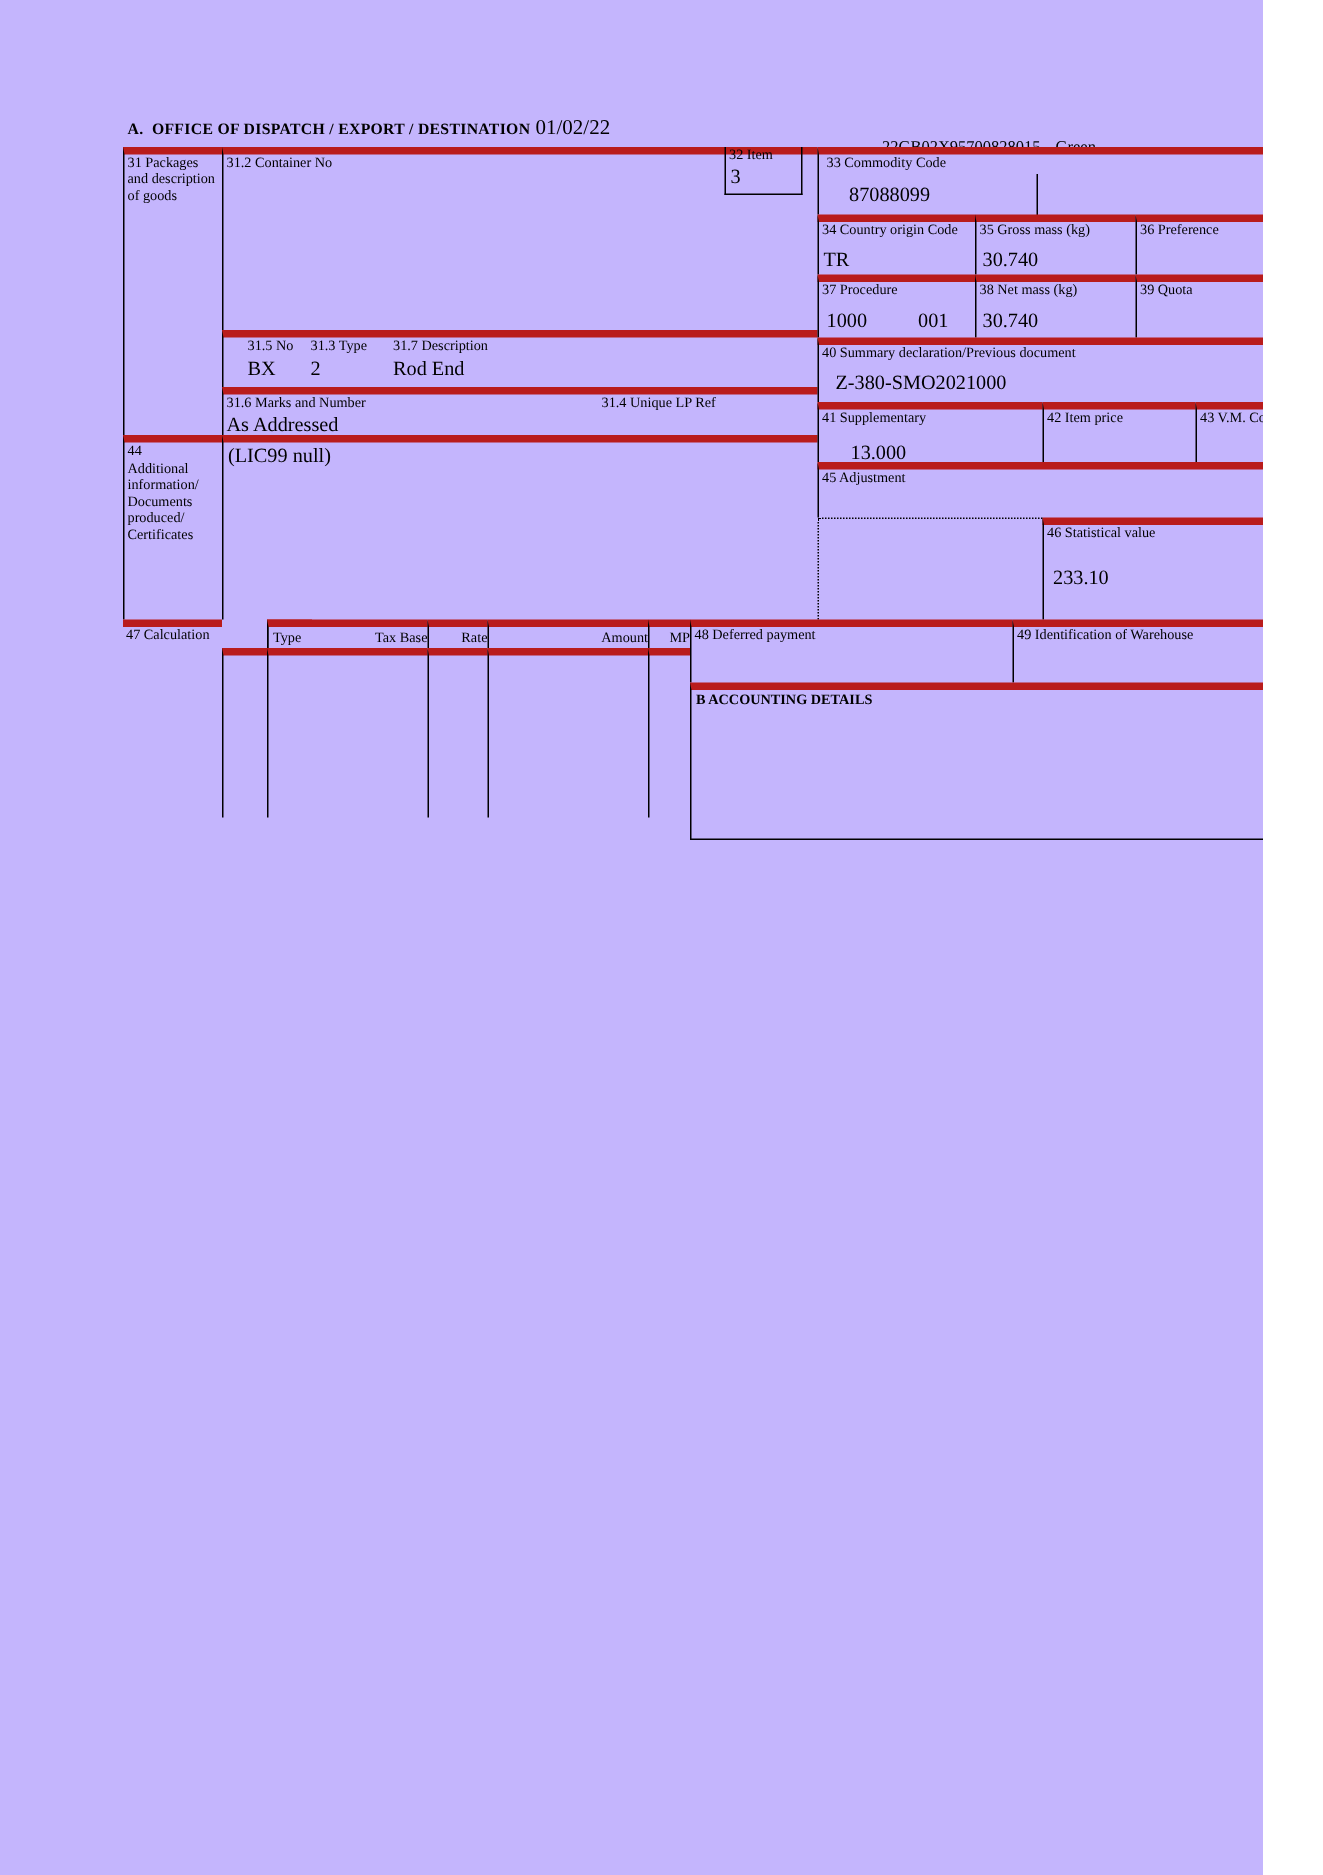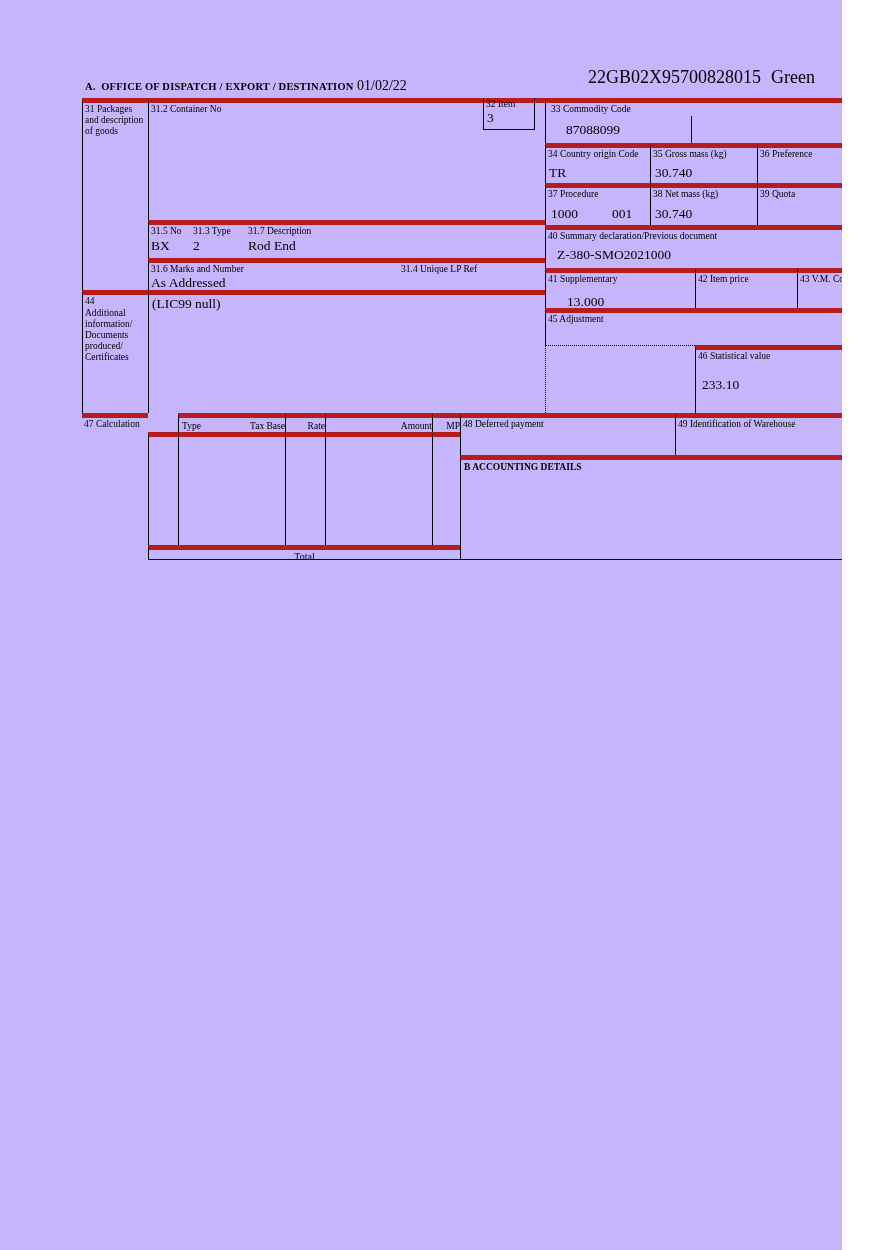--- a/index.html
+++ b/index.html
@@ -2,33 +2,33 @@
 <html><head>
 <meta charset="utf-8">
 <style>
   * { margin:0; padding:0; box-sizing:border-box; }
   html,body { background:#ffffff; }
   body { font-family:"Liberation Serif", serif; color:#000; }
   .page { position:relative; width:842px; height:1250px; background:#c4b5fd; overflow:hidden; }
 
   .hdr-office { position:absolute; left:85px; top:81px; font-size:10.5px; font-weight:bold; white-space:pre; letter-spacing:.2px; }
   .hdr-date { position:absolute; left:357px; top:78px; font-size:14px; }
-  .hdr-mrn  { position:absolute; left:588px; top:67px; font-size:18px; }
+  .hdr-mrn  { position:absolute; left:588px; top:92px; font-size:11px; }
   .hdr-mrn .routing { margin-left:10px; }
 
   .form { position:absolute; left:82px; top:98px; width:780px; height:462px; }
   .cell { position:absolute; border-top:5px solid #b91c1c; border-left:1px solid #000; }
   .cell.dotted { border-top:1px dotted #000; border-left:1px dotted #000; }
   .cell.no-top { border-top:none; }
   .cell.no-left { border-left:none; }
   .edge-right { position:absolute; left:779px; top:0; width:1px; height:462px; background:#000; }
 
   .lbl { font-size:9.5px; line-height:11px; padding:1px 2px; }
   .val { position:absolute; font-size:13.5px; line-height:15px; white-space:nowrap; }
-  .grp { position:absolute; top:1px; }
+  .grp { position:absolute; top:1px;margin-left:14px; }
   .grp .lbl { padding:0; }
   .grp .gval { font-size:13.5px; line-height:15px; margin-top:1px; white-space:nowrap; }
   .bold { font-weight:bold; }
   .th { font-size:9.5px; line-height:17px; text-align:right; overflow:hidden; }
   .th.left { text-align:left; padding-left:3px;margin-left:30px; }
   .total-row { font-size:10px; line-height:13px; text-align:center; border-bottom:1px solid #000; }
   .acct { border-bottom:1px solid #000; }
   .box32 { border:1px solid #000; border-top:none; }
   .vline33 { position:absolute; left:145px; top:13px; width:1px; height:32px; background:#000; }
 </style>
@@ -153,21 +153,20 @@
     <div class="cell th" style="left:203px;top:315px;width:40px;height:19px">Rate</div>
     <div class="cell th" style="left:243px;top:315px;width:107px;height:19px">Amount</div>
     <div class="cell th" style="left:350px;top:315px;width:28px;height:19px">MP</div>
 
     <div class="cell" style="left:66px;top:334px;width:30px;height:113px"></div>
     <div class="cell" style="left:96px;top:334px;width:107px;height:113px"></div>
     <div class="cell" style="left:203px;top:334px;width:40px;height:113px"></div>
     <div class="cell" style="left:243px;top:334px;width:107px;height:113px"></div>
     <div class="cell" style="left:350px;top:334px;width:28px;height:113px"></div>
 
-    <div class="cell total-row" style="left:66px;top:447px;width:312px;height:15px">Total</div>
 
     <div class="cell" style="left:378px;top:315px;width:215px;height:42px">
       <div class="lbl">48 Deferred payment</div>
     </div>
     <div class="cell" style="left:593px;top:315px;width:187px;height:42px">
       <div class="lbl">49 Identification of Warehouse</div>
     </div>
 
     <div class="cell acct" style="left:378px;top:357px;width:402px;height:105px">
       <div class="lbl bold" style="padding:2px 3px">B ACCOUNTING DETAILS</div>

